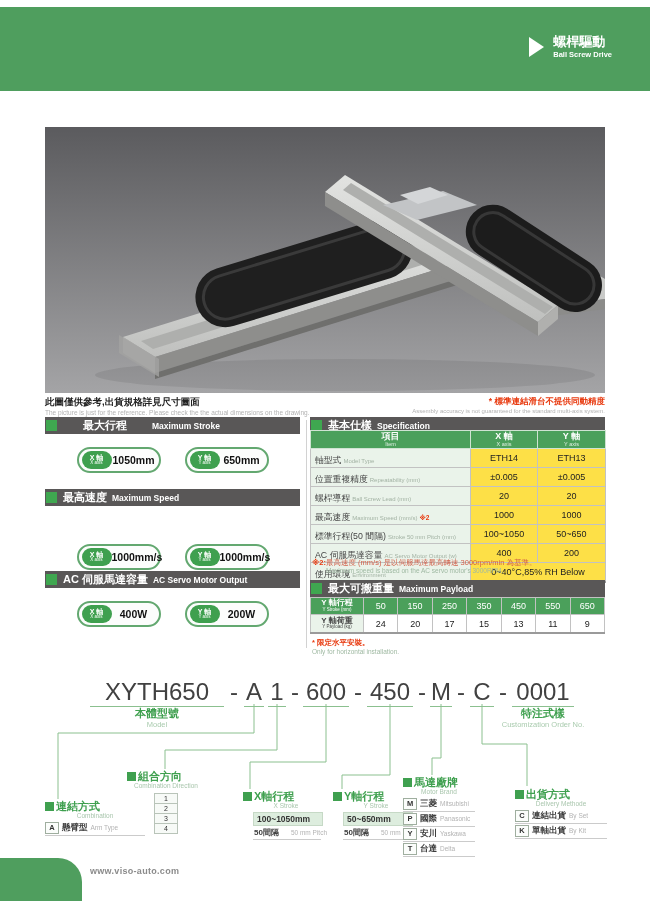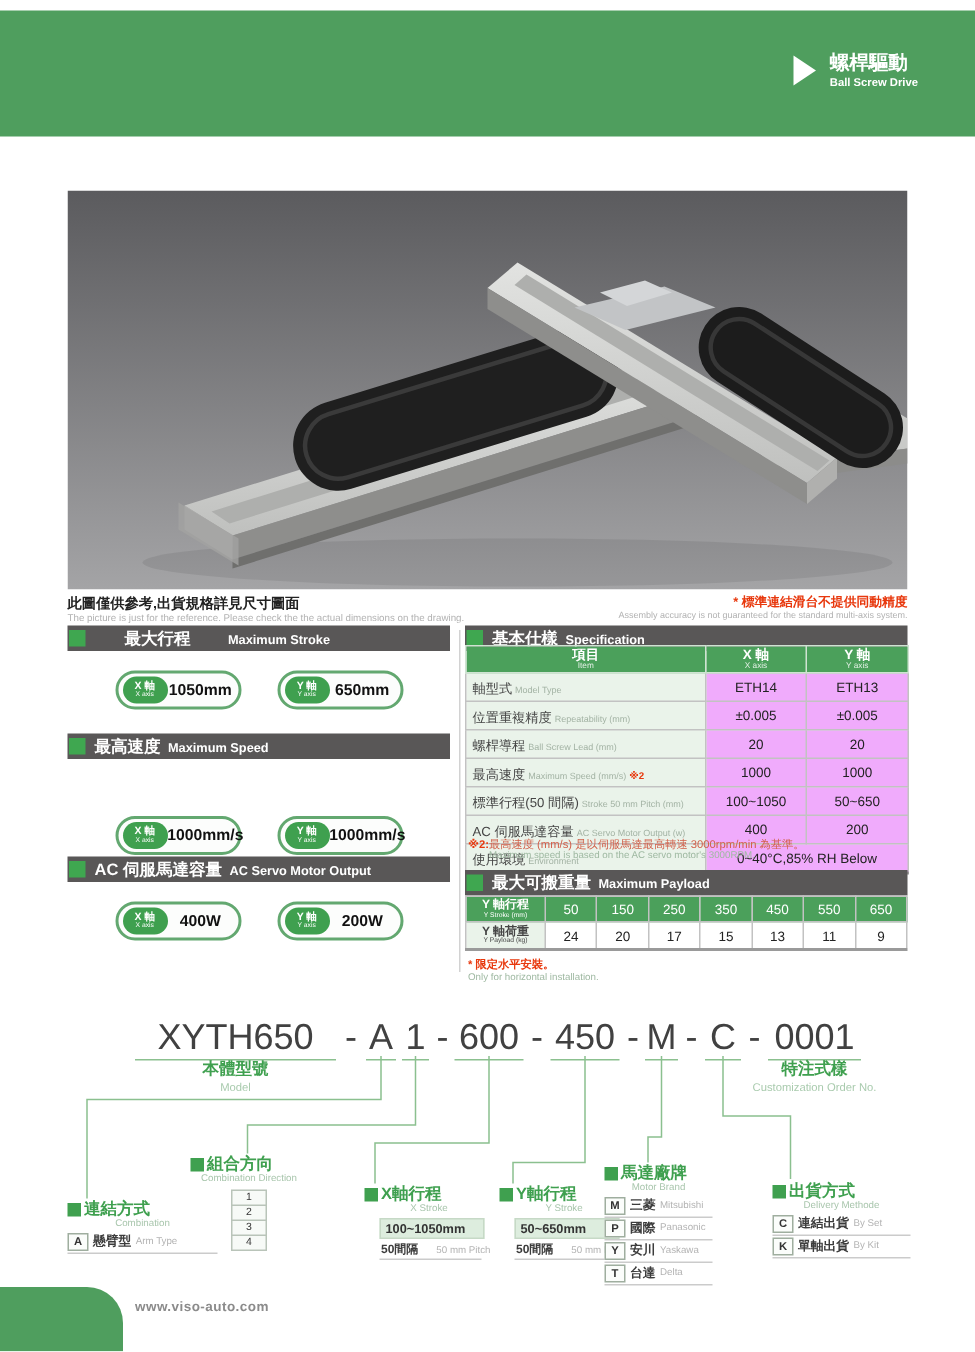--- a/index.html
+++ b/index.html
@@ -47,21 +47,21 @@
   table{border-collapse:collapse;table-layout:fixed;}
   .spec{position:absolute;left:310px;top:430px;width:295px;border-bottom:2px solid #9a9a9a;}
   .spec th{background:#4ba05b;border:1px solid #cfe3d2;padding:0;height:17px;vertical-align:middle;}
   .hz{font-size:9px;font-weight:bold;color:#fff;line-height:1.1;}
   .he{font-size:5.5px;font-weight:normal;color:#e0efe3;line-height:1.1;}
   .spec td{border:1px solid #c2c2c2;height:14.5px;padding:0 4px;}
   td.lbl{background:#eaf3ea;}
   .lzh{font-size:8.8px;color:#454545;}
   .len{font-size:6px;color:#a3b3a4;margin-left:2px;}
   .redmark{font-size:6.5px;color:#e8380d;font-weight:bold;margin-left:2px;}
-  td.val{text-align:center;font-size:9px;color:#222;background:#f0abfc;}
+  td.val{text-align:center;font-size:9px;color:#222;background:#fde047;}
 
   .specnote1{position:absolute;left:312px;top:558px;font-size:7.5px;color:#d2604a;line-height:1.2;}
   .specnote1 .mk{color:#e8380d;font-weight:bold;}
   .specnote2{position:absolute;left:326px;top:567px;font-size:6.5px;color:#9fb9a2;}
 
   
   .pay{position:absolute;left:310px;top:597px;width:295px;border-bottom:2px solid #9a9a9a;}
   .pay td{border:1px solid #c2c2c2;text-align:center;padding:0;}
   .pay .grow td{background:#4ba05b;color:#fff;height:16px;}
   .pay .grow .num{font-size:9px;}

